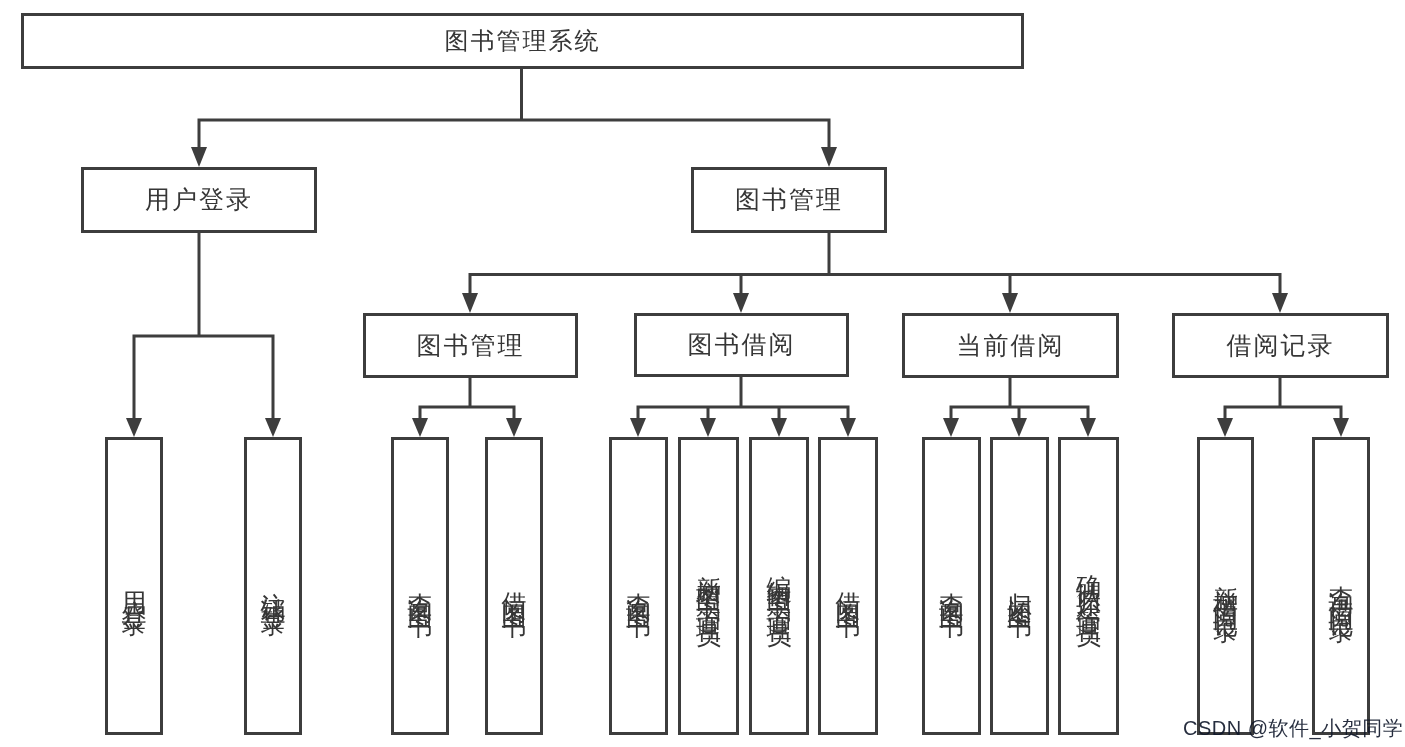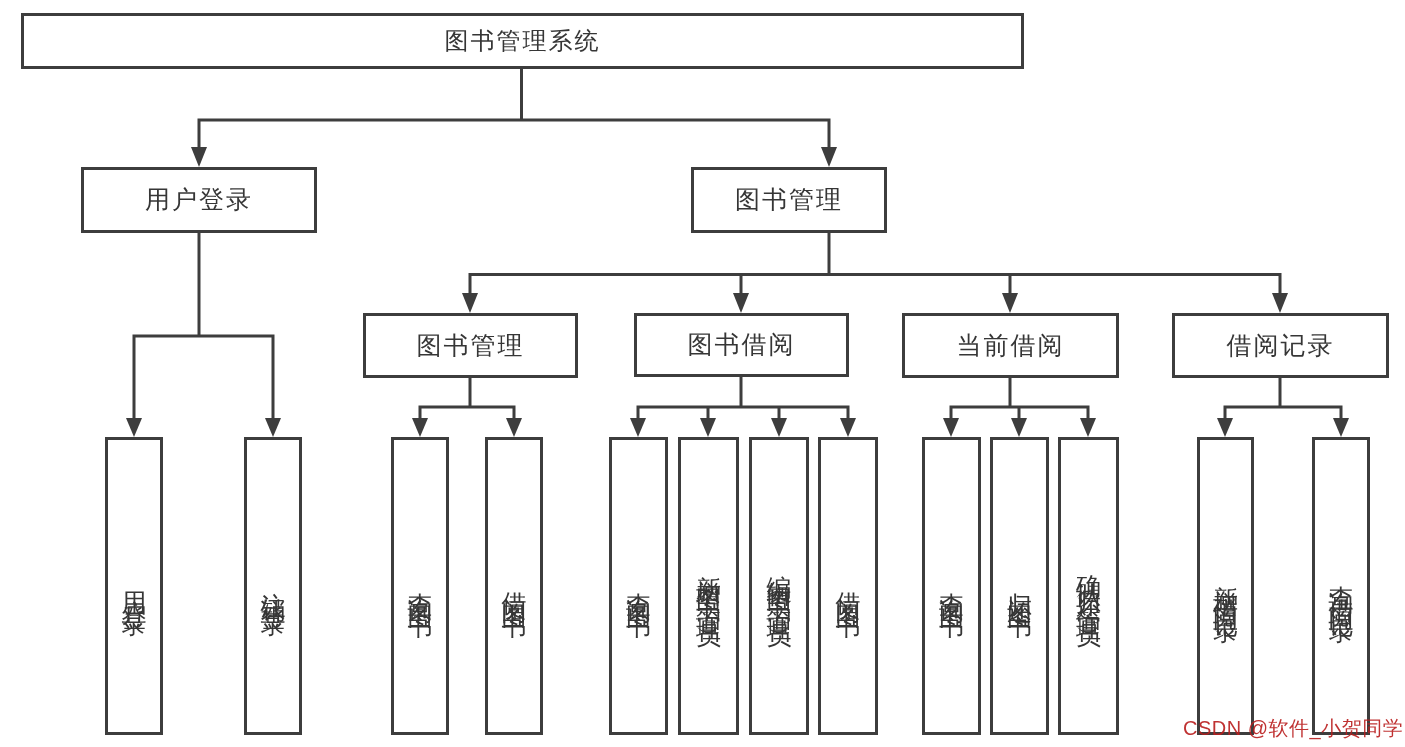--- a/index.html
+++ b/index.html
@@ -19,21 +19,21 @@
   }
   .hnode{font-size:25px;letter-spacing:2px;line-height:1.1;}
   .hnode.root{font-size:24px;}
   .vnode{
     top:437px;height:298px;
     writing-mode:vertical-lr;text-orientation:mixed;
     font-size:25px;letter-spacing:7px;line-height:1;
   }
   .watermark{
     position:absolute;left:1183px;top:715px;z-index:3;
-    font-size:20px;color:#b91c1c;letter-spacing:0.5px;opacity:.9;
+    font-size:20px;color:#0f172a;letter-spacing:0.5px;opacity:.9;
     white-space:nowrap;
   }
 </style>
 </head>
 <body>
 
 <div class="stage">
 
   <svg class="wires" width="1405" height="747" viewBox="0 0 1405 747" aria-hidden="true">
 

